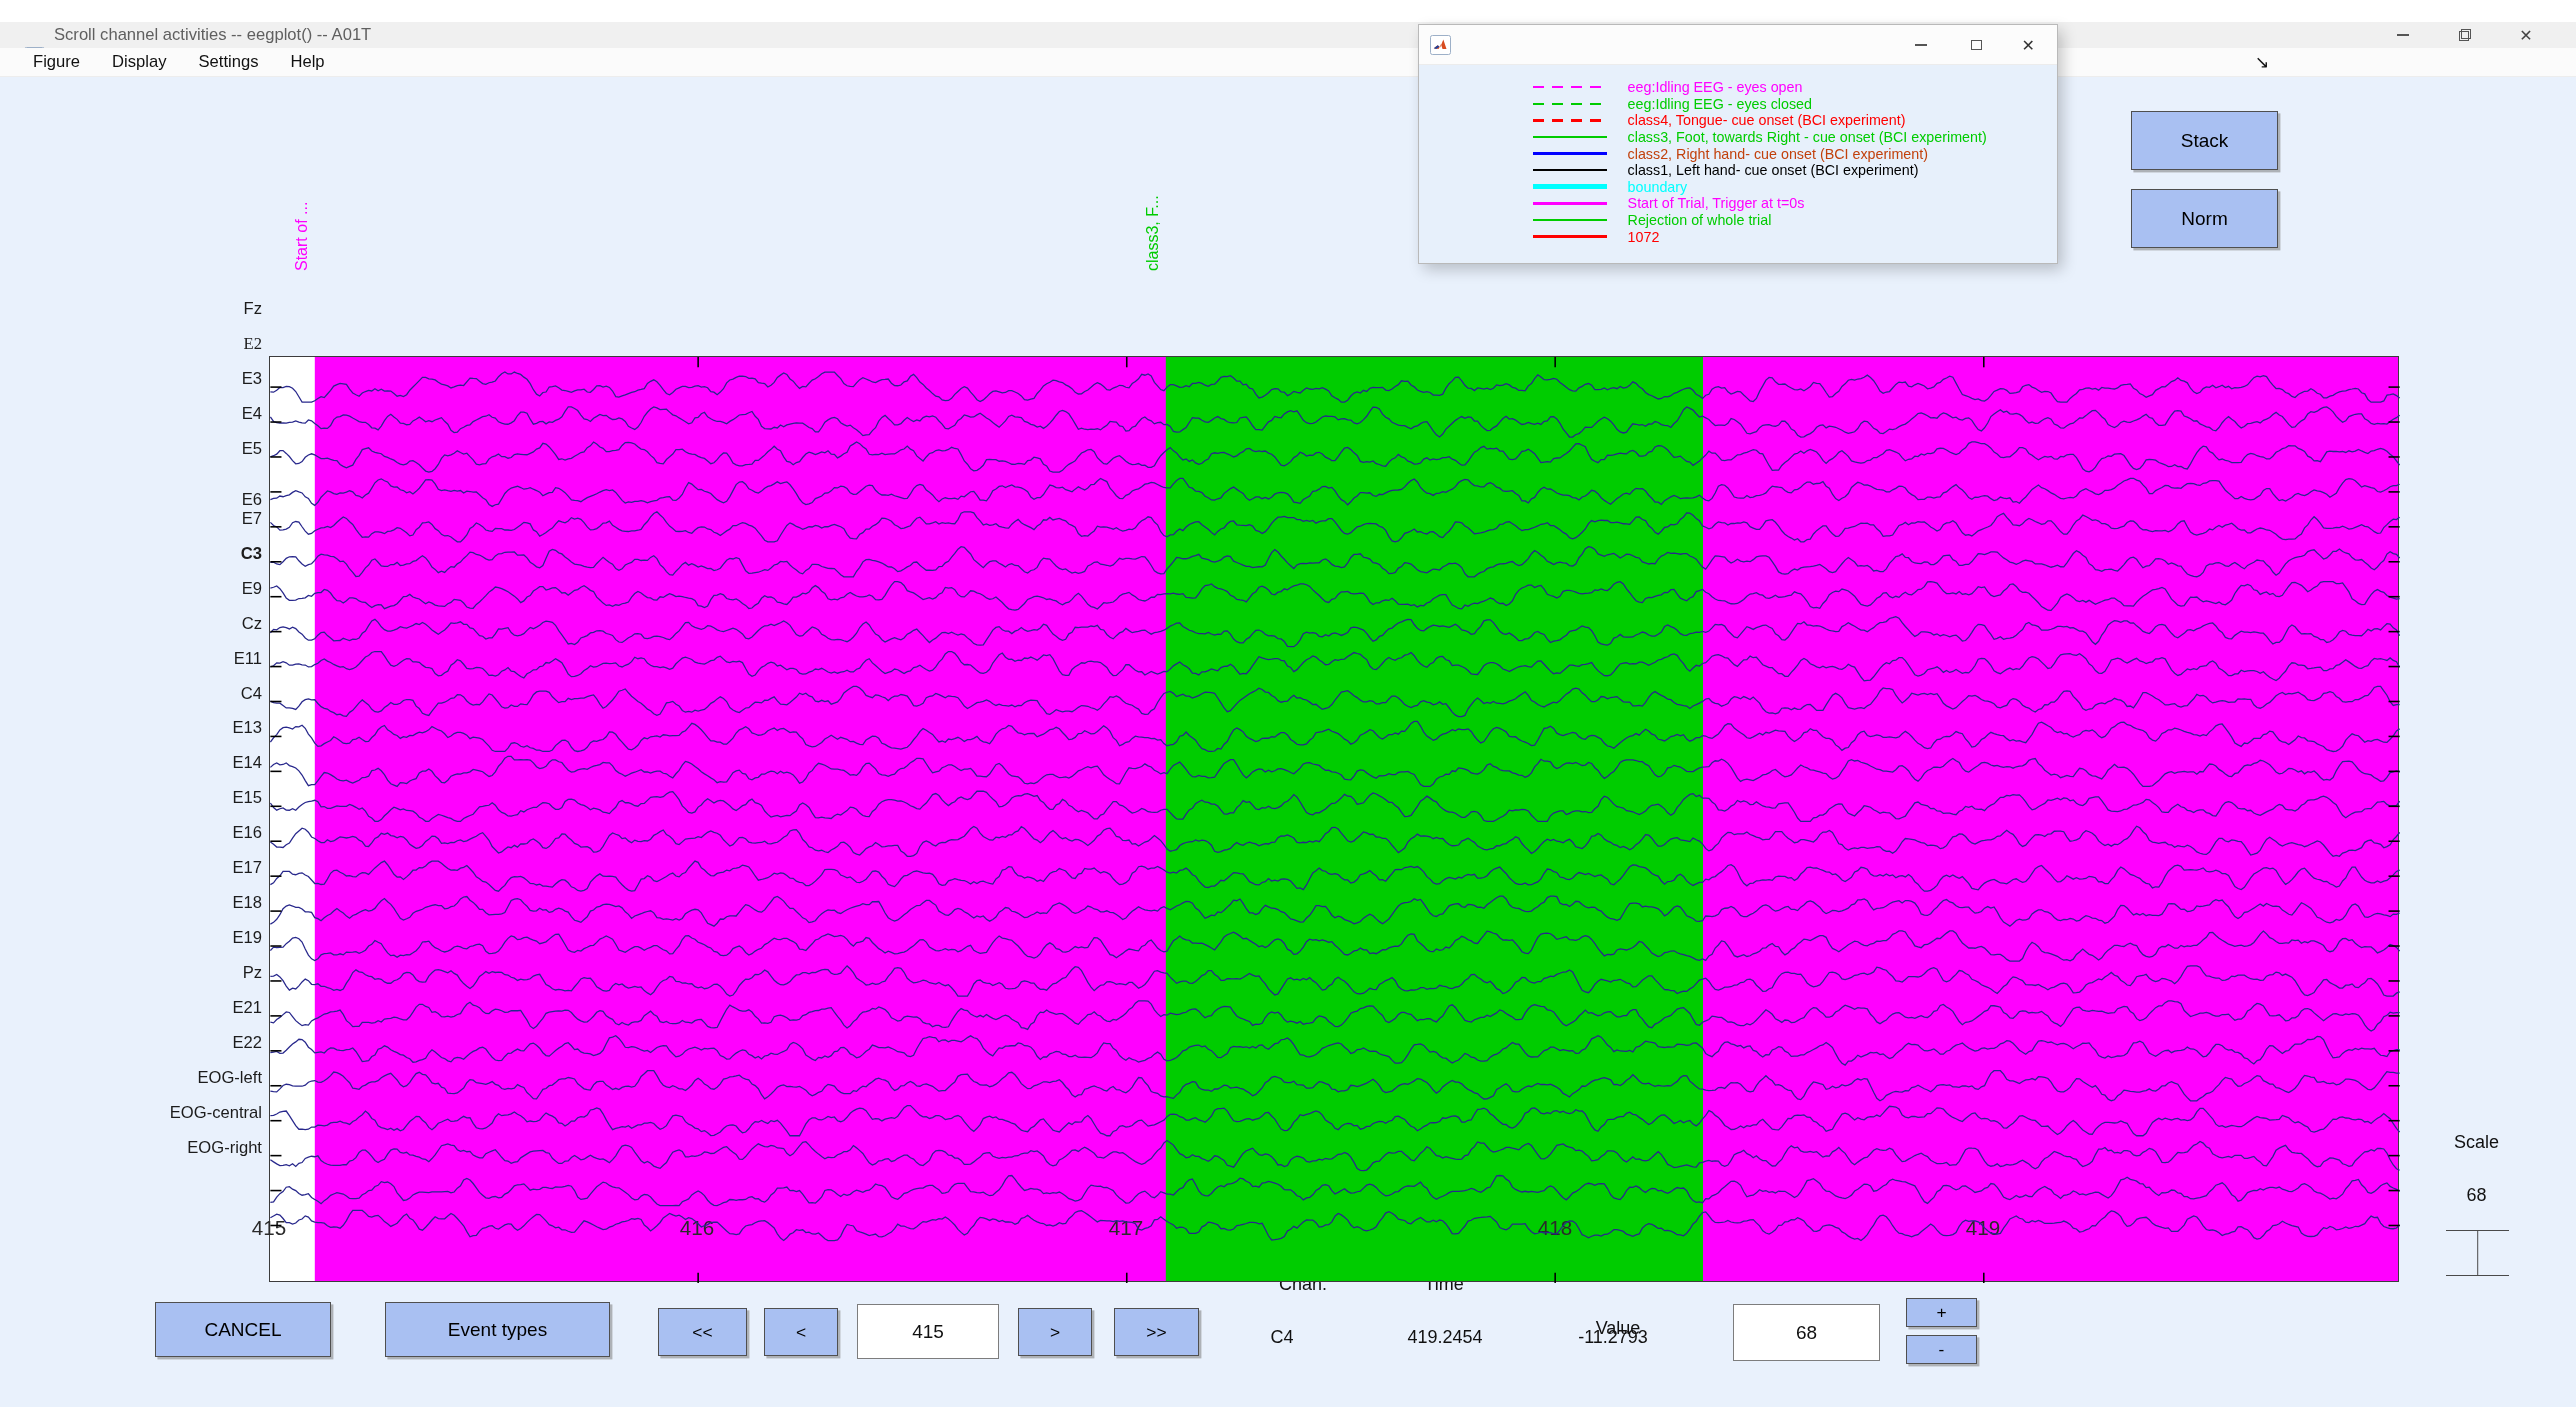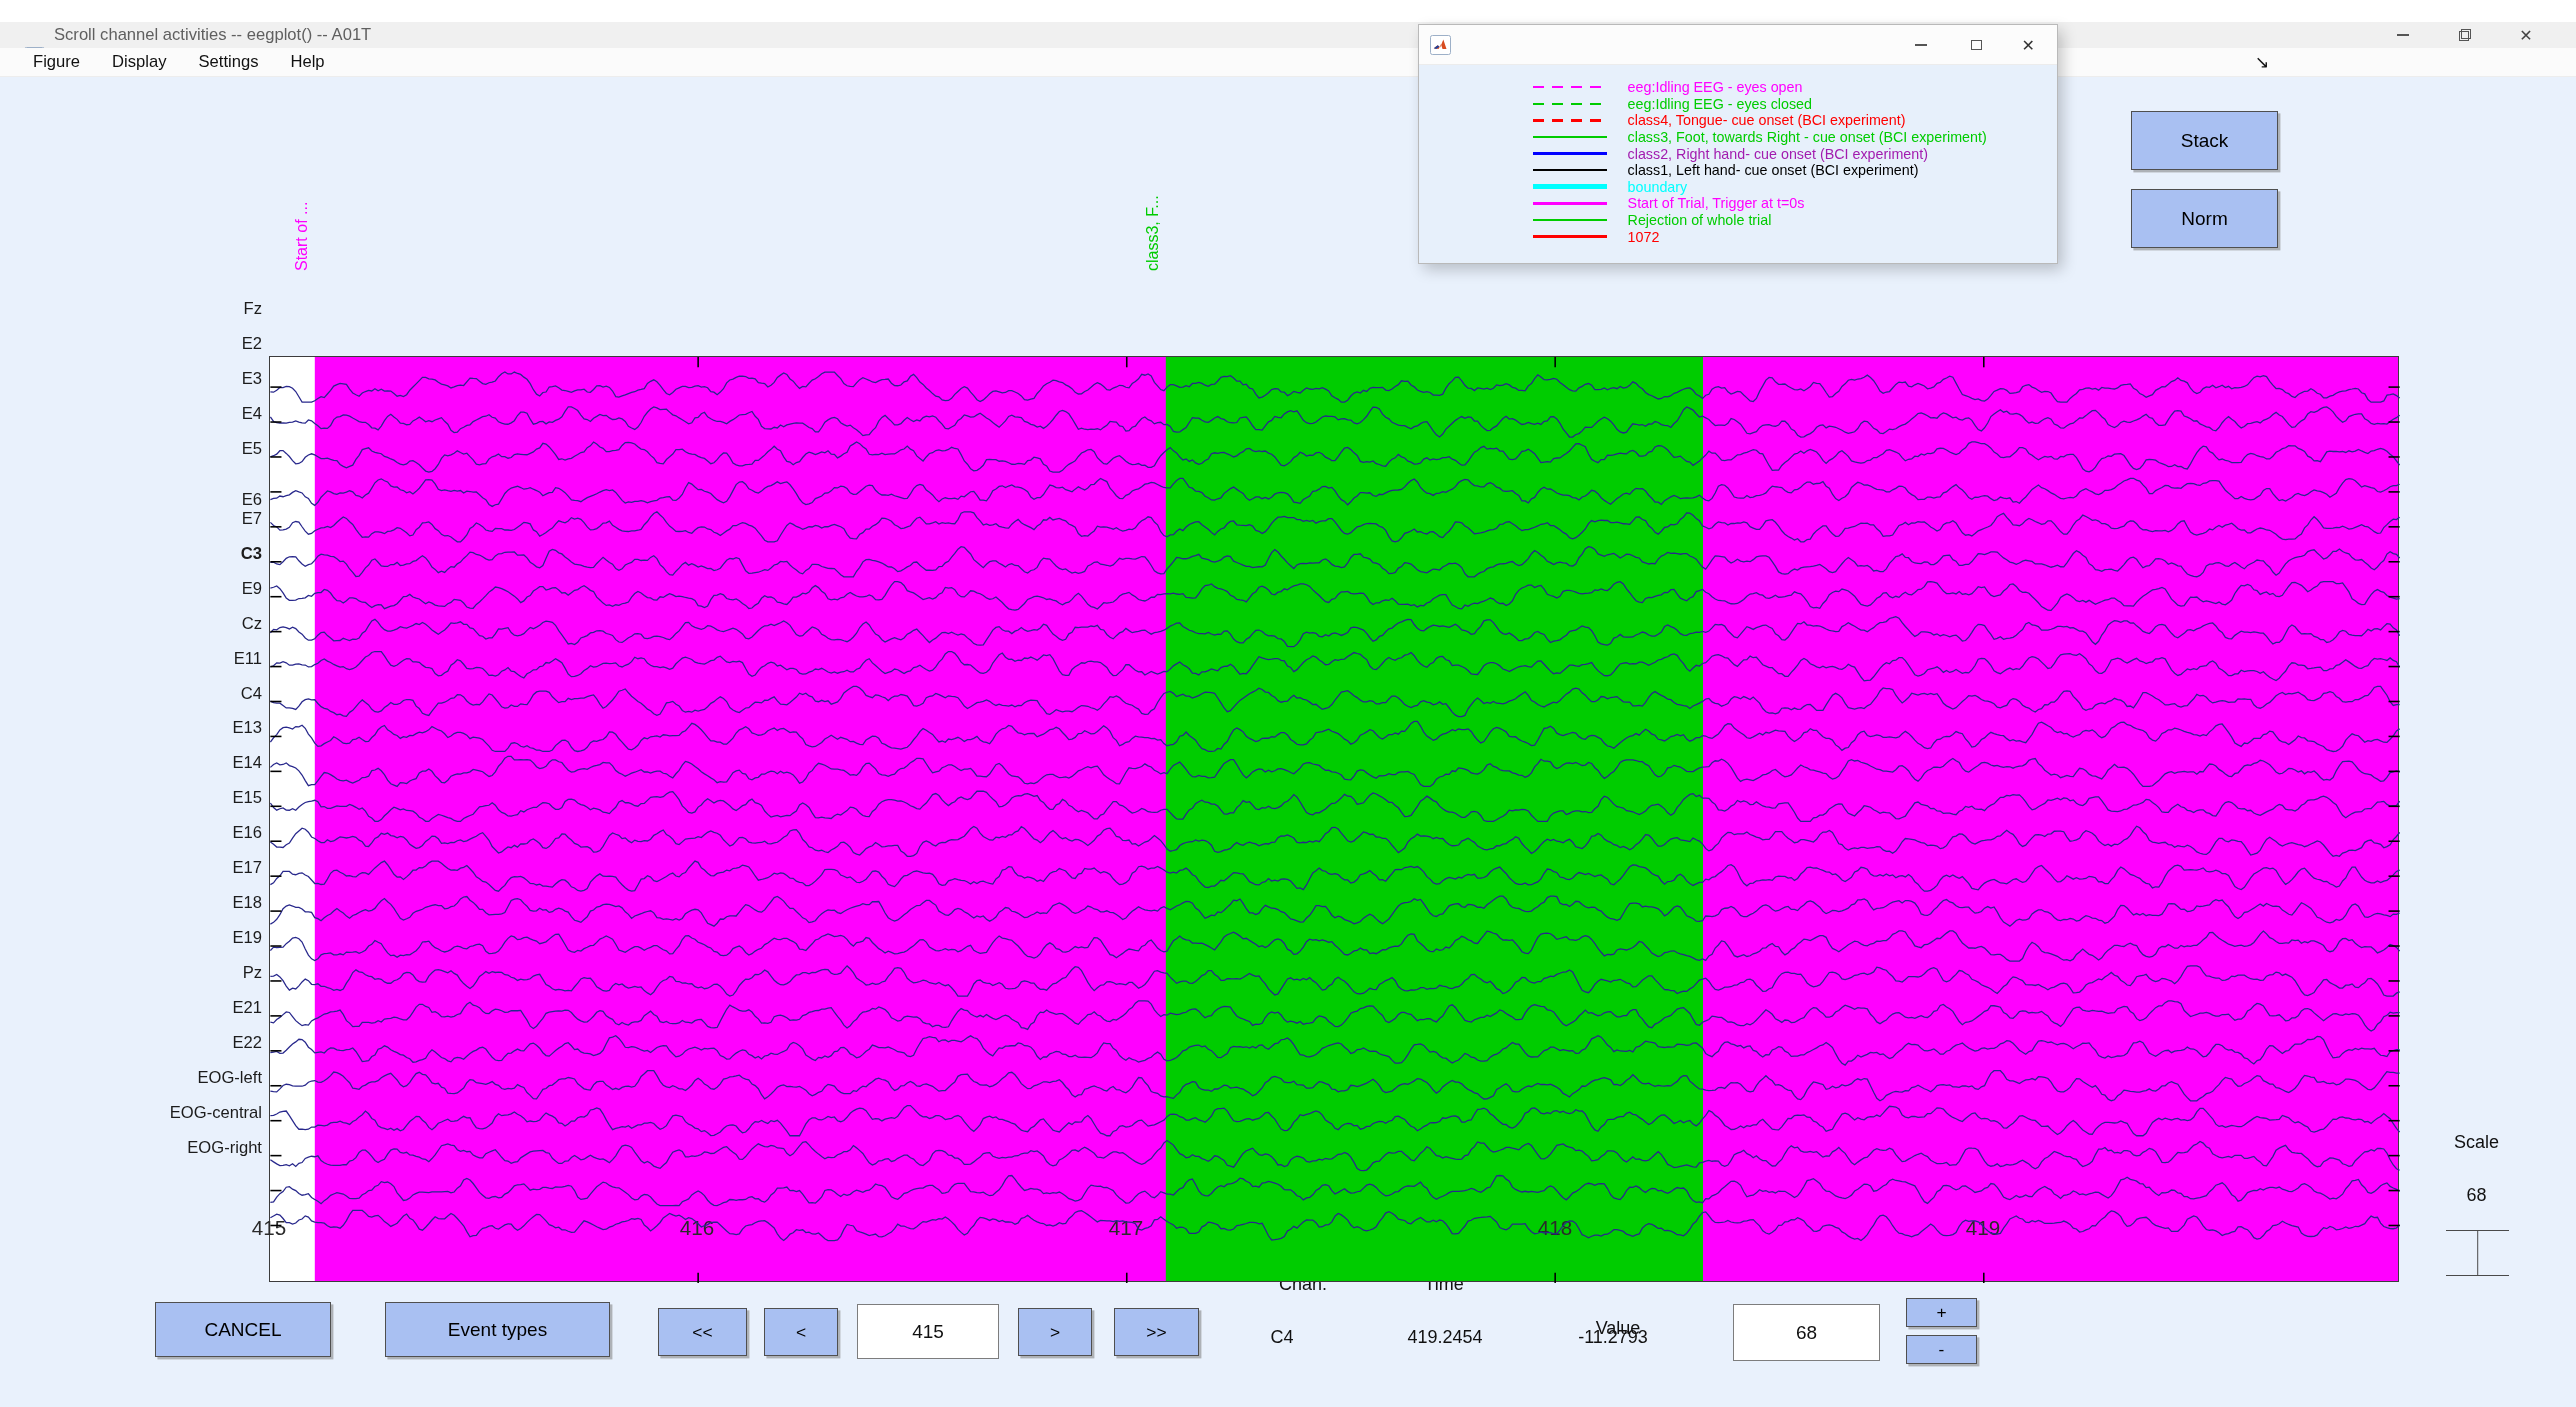--- a/index.html
+++ b/index.html
@@ -136,21 +136,21 @@
     <div class="readout-value" style="left:1445px; top:1250px;">419.2454</div>
     <div class="readout-value" style="left:1613px; top:1250px;">-11.2793</div>
 
     <input class="tinput" style="left: 1733px; top: 1227px; width: 147px; height: 57px;" value="68">
     <div class="btn small" style="left:1906px; top:1221px; width:71px; height:29px;">+</div>
     <div class="btn small" style="left:1906px; top:1258px; width:71px; height:29px;">-</div>
 
 
     <div id="ch-labels">
         <div class="ch-label" style="left: 143px; top: 232px;">Fz</div>
-        <div class="ch-label" style="left: 143px; top: 267px;">E2</div>
+        <div class="ch-label" style="left: 143px; top: 267px; font-family: Liberation Serif, serif;">E2</div>
         <div class="ch-label" style="left: 143px; top: 302px;">E3</div>
         <div class="ch-label" style="left: 143px; top: 337px;">E4</div>
         <div class="ch-label" style="left: 143px; top: 372px;">E5</div>
         <div class="ch-label" style="left: 143px; top: 407px; margin-top: 16px;">E6</div>
         <div class="ch-label" style="left: 143px; top: 442px;">E7</div>
         <div class="ch-label" style="left: 143px; top: 477px; font-weight: bold;">C3</div>
         <div class="ch-label" style="left: 143px; top: 512px;">E9</div>
         <div class="ch-label" style="left: 143px; top: 547px;">Cz</div>
         <div class="ch-label" style="left: 143px; top: 582px;">E11</div>
         <div class="ch-label" style="left: 143px; top: 617px;">C4</div>
@@ -313,21 +313,21 @@
         <div class="lrow">
           <div class="swatch" style="height: 2.4px; background: repeating-linear-gradient(90deg, rgb(255, 0, 0) 0px, rgb(255, 0, 0) 11px, transparent 11px, transparent 19px);"></div>
           <span class="ltext" style="color: rgb(255, 0, 0);">class4, Tongue- cue onset (BCI experiment)</span>
         </div>
         <div class="lrow">
           <div class="swatch" style="height: 2.4px; background: rgb(0, 204, 0);"></div>
           <span class="ltext" style="color: rgb(0, 204, 0);">class3, Foot, towards Right - cue onset (BCI experiment)</span>
         </div>
         <div class="lrow">
           <div class="swatch" style="height: 2.4px; background: rgb(0, 0, 255);"></div>
-          <span class="ltext" style="color: #a21caf;">class2, Right hand- cue onset (BCI experiment)</span>
+          <span class="ltext" style="color: #c2410c;">class2, Right hand- cue onset (BCI experiment)</span>
         </div>
         <div class="lrow">
           <div class="swatch" style="height: 2.4px; background: rgb(0, 0, 0);"></div>
           <span class="ltext" style="color: rgb(0, 0, 0);">class1, Left hand- cue onset (BCI experiment)</span>
         </div>
         <div class="lrow">
           <div class="swatch" style="height: 4.8px; background: rgb(0, 255, 255);"></div>
           <span class="ltext" style="color: rgb(0, 255, 255);">boundary</span>
         </div>
         <div class="lrow">

